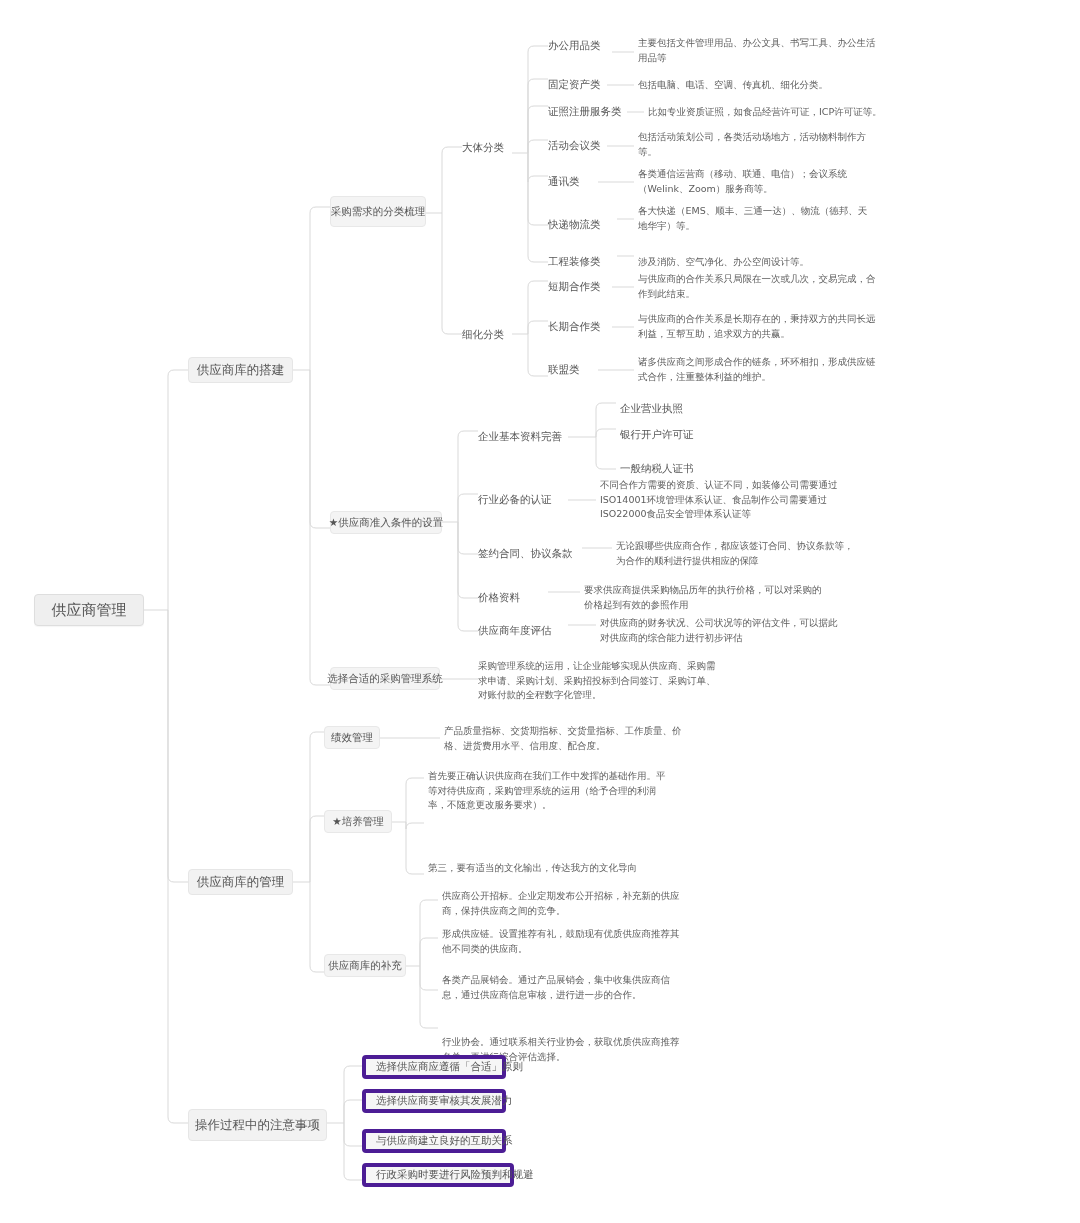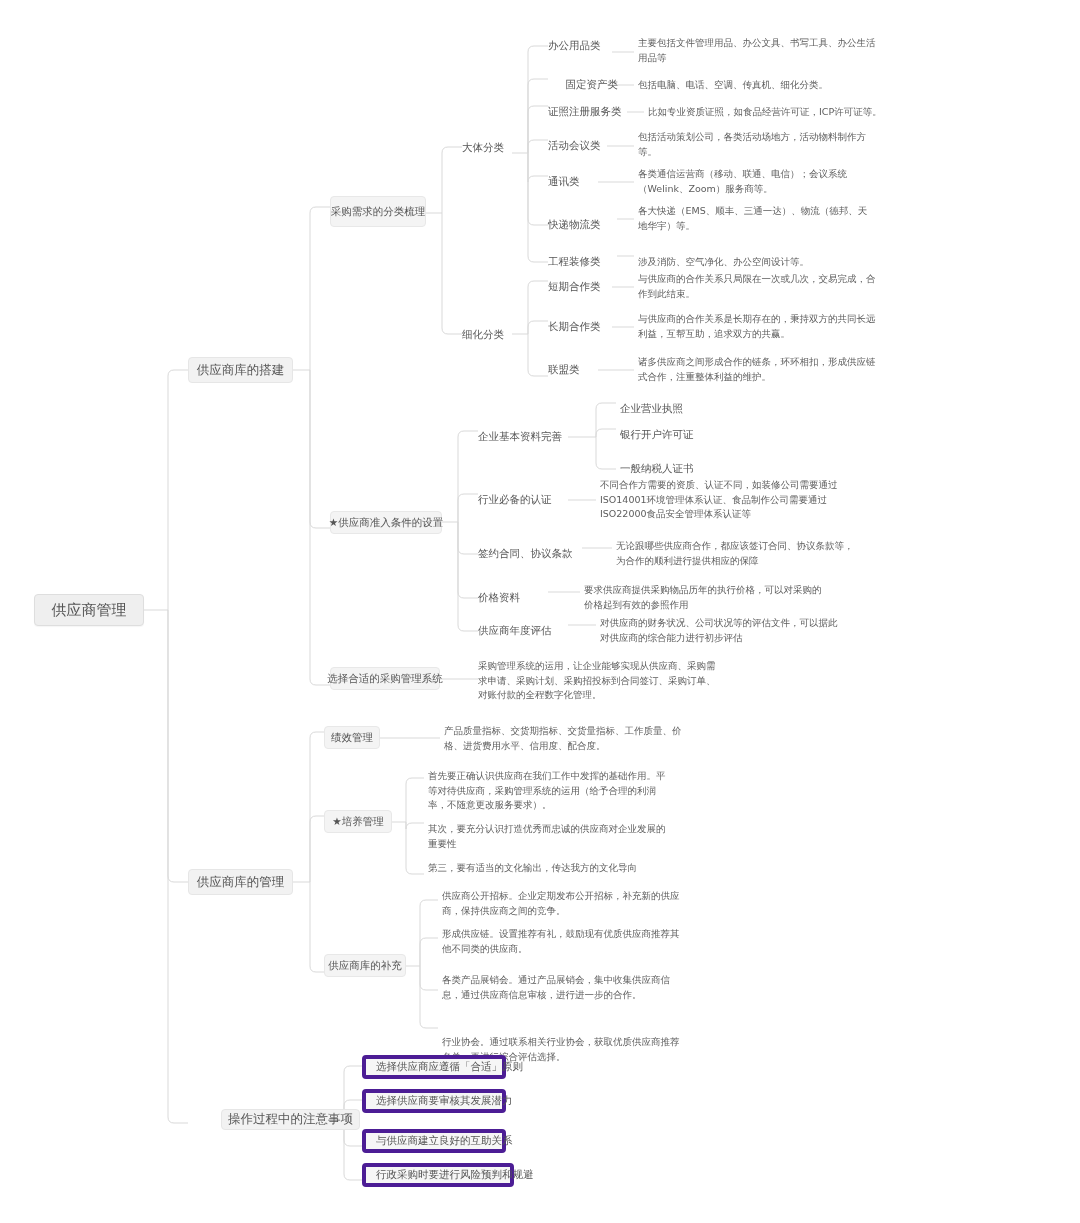--- a/index.html
+++ b/index.html
@@ -176,21 +176,21 @@
     <span>大体分类</span>
   </div>
 
   <div class="node plainnode" style="left:548px;top:38px;width:70px;height:16px;">
     <span>办公用品类</span>
     </div>
   <div class="node leaftext" style="left:638px;top:34px;width:240px;height:34px;">
     <span>主要包括文件管理用品、办公文具、书写工具、办公生活
 用品等</span></div>
 
-  <div class="node plainnode" style="left:548px;top:77px;width:70px;height:16px;justify-content:flex-end;">
+  <div class="node plainnode" style="left:548px;top:77px;width:70px;height:16px;">
     <span>固定资产类</span>
     </div>
   <div class="node leaftext" style="left:638px;top:76px;width:250px;height:18px;">
     <span>包括电脑、电话、空调、传真机、细化分类。</span></div>
 
   <div class="node plainnode" style="left:548px;top:104px;width:82px;height:16px;">
     <span>证照注册服务类</span>
     </div>
   <div class="node leaftext" style="left:648px;top:103px;width:252px;height:18px;">
     <span>比如专业资质证照，如食品经营许可证，ICP许可证等。</span></div>
@@ -312,43 +312,40 @@
     <span>产品质量指标、交货期指标、交货量指标、工作质量、价
 格、进货费用水平、信用度、配合度。</span></div>
 
   <div class="node boxnode lvl2" style="left:324px;top:810px;width:68px;height:23px;">
     <span>★培养管理</span>
   </div>
   <div class="node leaftext" style="left:428px;top:765px;width:250px;height:52px;">
     <span>首先要正确认识供应商在我们工作中发挥的基础作用。平
 等对待供应商，采购管理系统的运用（给予合理的利润
 率，不随意更改服务要求）。</span></div>
-  <div class="node leaftext" style="left:428px;top:820px;width:250px;height:34px;">
-    <span>其次，要充分认识打造优秀而忠诚的供应商对企业发展的
-重要性</span></div>
   <div class="node leaftext" style="left:428px;top:859px;width:260px;height:18px;">
     <span>第三，要有适当的文化输出，传达我方的文化导向</span></div>
 
   <div class="node boxnode lvl2" style="left:324px;top:954px;width:82px;height:23px;">
     <span>供应商库的补充</span>
   </div>
   <div class="node leaftext" style="left:442px;top:887px;width:250px;height:34px;">
     <span>供应商公开招标。企业定期发布公开招标，补充新的供应
 商，保持供应商之间的竞争。</span></div>
   <div class="node leaftext" style="left:442px;top:925px;width:250px;height:34px;">
     <span>形成供应链。设置推荐有礼，鼓励现有优质供应商推荐其
 他不同类的供应商。</span></div>
   <div class="node leaftext" style="left:442px;top:971px;width:250px;height:34px;">
     <span>各类产品展销会。通过产品展销会，集中收集供应商信
 息，通过供应商信息审核，进行进一步的合作。</span></div>
   <div class="node leaftext" style="left:442px;top:1009px;width:250px;height:34px;margin-top:24px;">
     <span>行业协会。通过联系相关行业协会，获取优质供应商推荐
 名单，再进行综合评估选择。</span></div>
 
-  <div class="node boxnode lvl1" style="left:188px;top:1109px;width:139px;height:21px;margin-left:33px;">
+  <div class="node boxnode lvl1" style="left:188px;top:1109px;width:139px;height:32px;">
     <span>操作过程中的注意事项</span>
   </div>
 
   <div class="node tipbox" style="left:362px;top:1055px;width:144px;height:24px;">
     <span>选择供应商应遵循「合适」原则</span>
     </div>
   <div class="node tipbox" style="left:362px;top:1089px;width:144px;height:24px;">
     <span>选择供应商要审核其发展潜力</span>
     </div>
   <div class="node tipbox" style="left:362px;top:1129px;width:144px;height:24px;">

